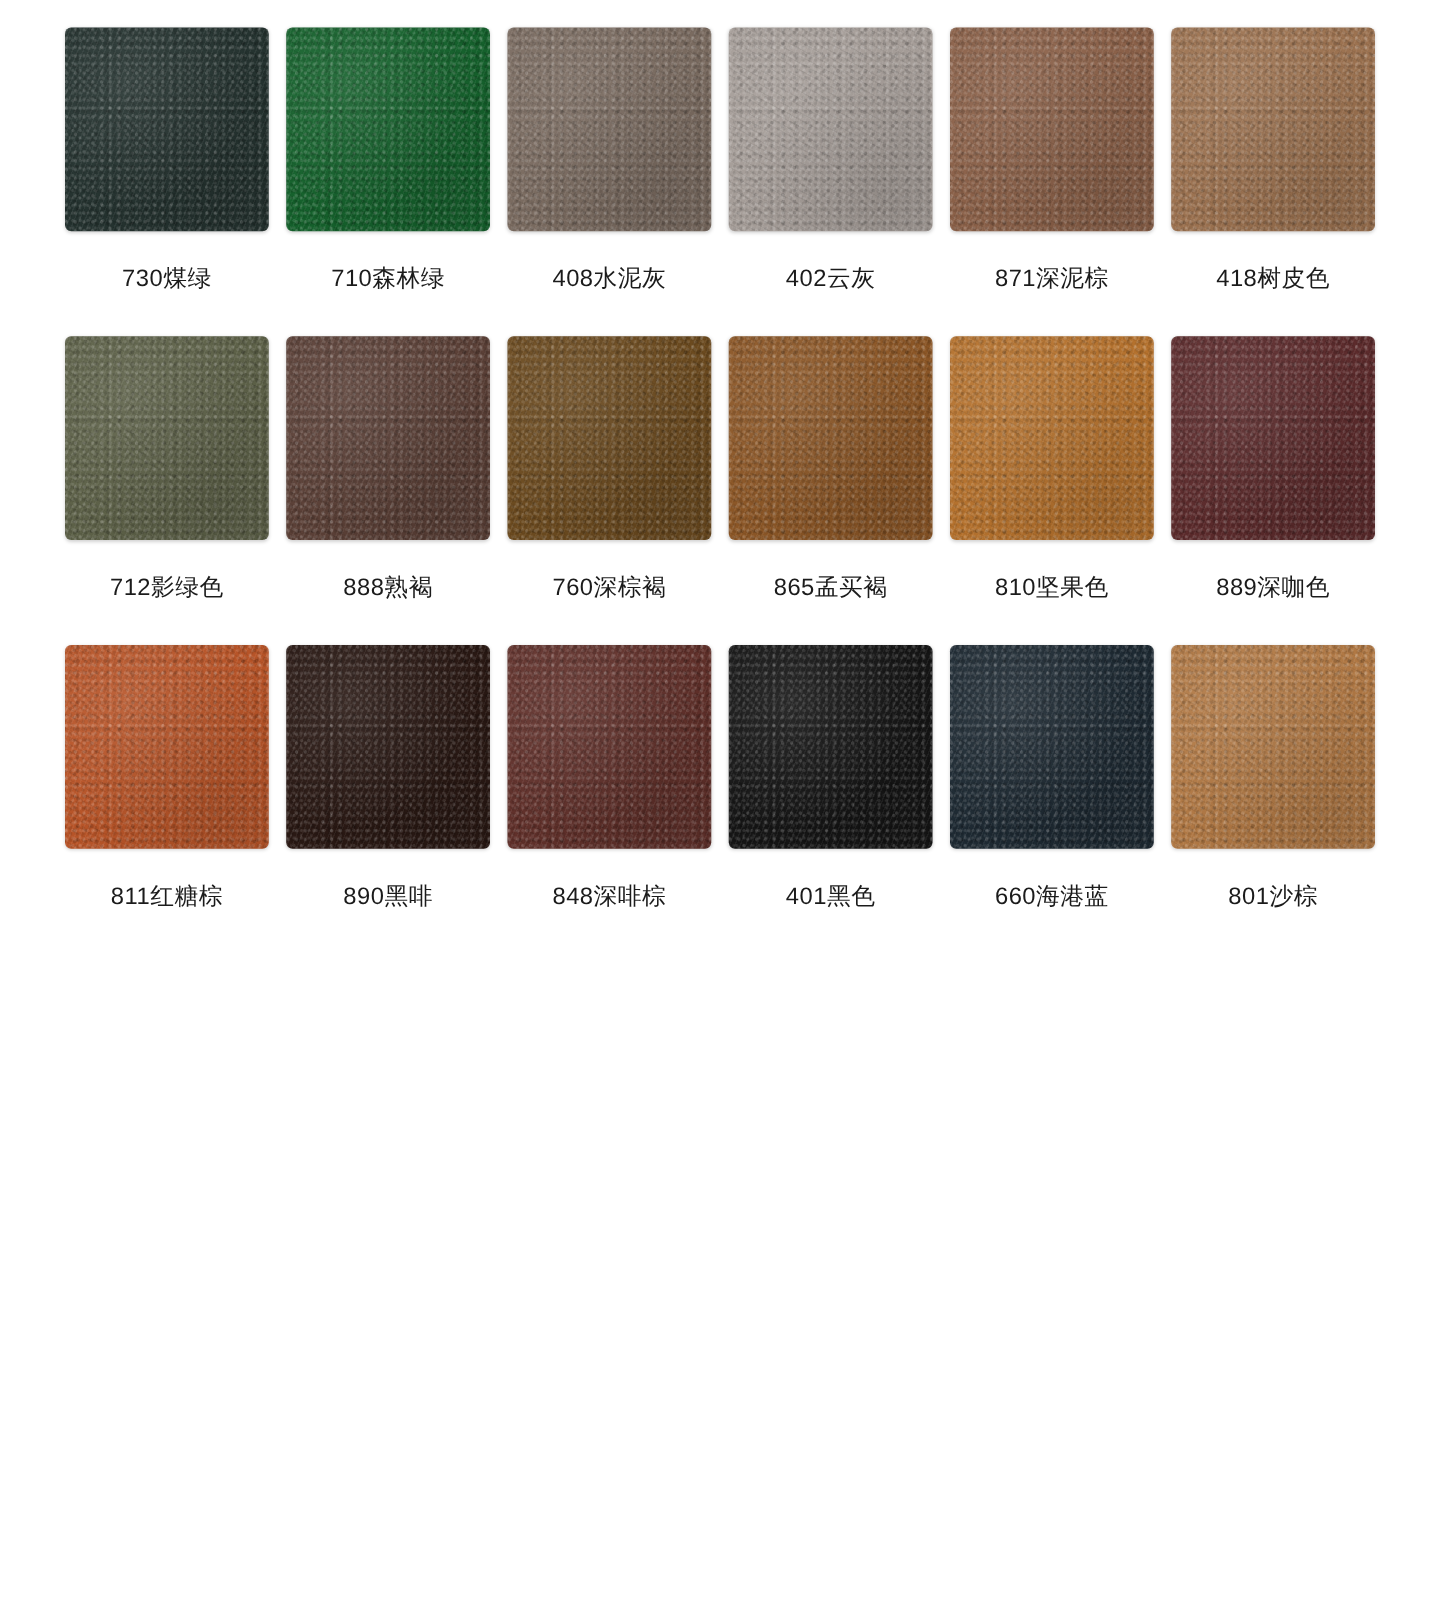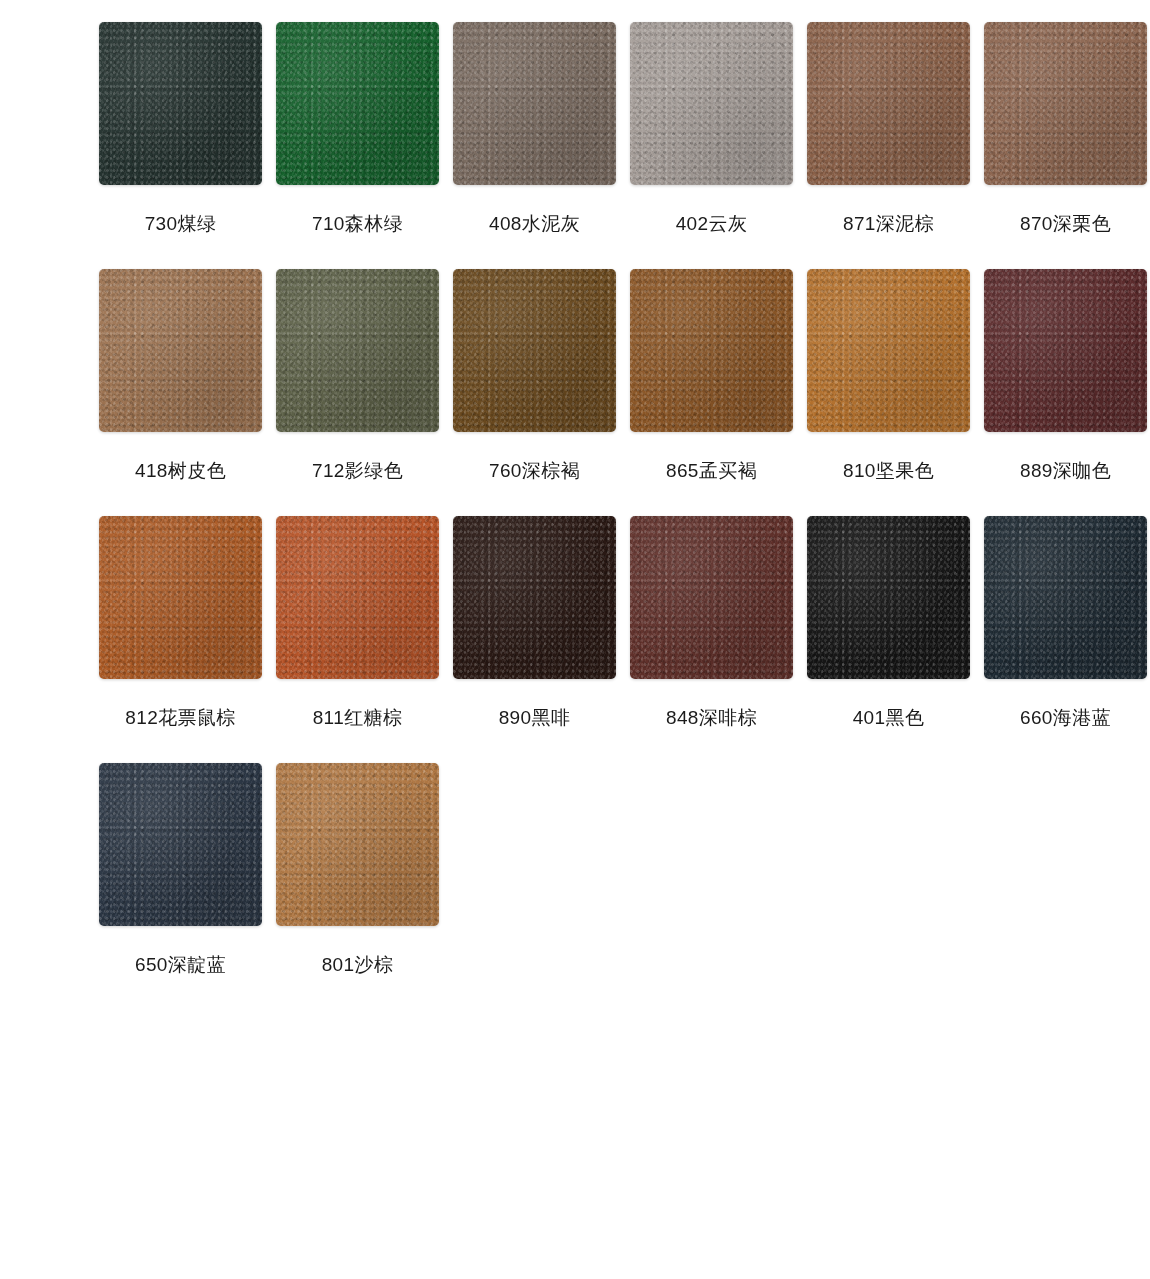--- a/index.html
+++ b/index.html
@@ -22,21 +22,20 @@
     padding: 22px 0 0 0;
     background: #ffffff;
   }
 
   .swatch-grid {
     display: grid;
     grid-template-columns: repeat(6, 177px);
     grid-auto-rows: 247px;
     justify-content: start;
     padding-left: 52px;
-    margin-left: 47px;
   }
 
   .swatch-cell {
     width: 177px;
     height: 247px;
     display: flex;
     flex-direction: column;
     align-items: flex-start;
   }
 
@@ -109,50 +108,46 @@
       </div>
       <div class="swatch-cell">
         <div class="swatch-chip" style="background-color: rgb(165, 157, 152);"></div>
         <div class="swatch-label">402云灰</div>
       </div>
       <div class="swatch-cell">
         <div class="swatch-chip" style="background-color: rgb(138, 96, 72);"></div>
         <div class="swatch-label">871深泥棕</div>
       </div>
       <div class="swatch-cell">
-        <div class="swatch-chip" style="background-color: rgb(141, 102, 80);"></div>
-        <div class="swatch-label">870深栗色</div>
-      </div>
-      <div class="swatch-cell">
         <div class="swatch-chip" style="background-color: rgb(156, 114, 80);"></div>
         <div class="swatch-label">418树皮色</div>
       </div>
       <div class="swatch-cell">
         <div class="swatch-chip" style="background-color: rgb(93, 97, 72);"></div>
         <div class="swatch-label">712影绿色</div>
+      </div>
+      <div class="swatch-cell">
+        <div class="swatch-chip" style="background-color: rgb(91, 64, 55);"></div>
+        <div class="swatch-label">888熟褐</div>
       </div>
       <div class="swatch-cell">
         <div class="swatch-chip" style="background-color: rgb(107, 74, 31);"></div>
         <div class="swatch-label">760深棕褐</div>
       </div>
       <div class="swatch-cell">
         <div class="swatch-chip" style="background-color: rgb(139, 86, 38);"></div>
         <div class="swatch-label">865孟买褐</div>
       </div>
       <div class="swatch-cell">
         <div class="swatch-chip" style="background-color: rgb(180, 113, 45);"></div>
         <div class="swatch-label">810坚果色</div>
       </div>
       <div class="swatch-cell">
         <div class="swatch-chip" style="background-color: rgb(92, 43, 44);"></div>
         <div class="swatch-label">889深咖色</div>
-      </div>
-      <div class="swatch-cell">
-        <div class="swatch-chip" style="background-color: rgb(171, 90, 37);"></div>
-        <div class="swatch-label">812花票鼠棕</div>
       </div>
       <div class="swatch-cell">
         <div class="swatch-chip" style="background-color: rgb(183, 84, 40);"></div>
         <div class="swatch-label">811红糖棕</div>
       </div>
       <div class="swatch-cell">
         <div class="swatch-chip" style="background-color: rgb(42, 25, 20);"></div>
         <div class="swatch-label">890黑啡</div>
       </div>
       <div class="swatch-cell">
@@ -161,21 +156,17 @@
       </div>
       <div class="swatch-cell">
         <div class="swatch-chip" style="background-color: rgb(22, 22, 22);"></div>
         <div class="swatch-label">401黑色</div>
       </div>
       <div class="swatch-cell">
         <div class="swatch-chip" style="background-color: rgb(30, 42, 51);"></div>
         <div class="swatch-label">660海港蓝</div>
       </div>
       <div class="swatch-cell">
-        <div class="swatch-chip" style="background-color: rgb(43, 54, 68);"></div>
-        <div class="swatch-label">650深靛蓝</div>
-      </div>
-      <div class="swatch-cell">
         <div class="swatch-chip" style="background-color: rgb(176, 120, 68);"></div>
         <div class="swatch-label">801沙棕</div>
       </div>
     </div>
 </div>
 
 </body></html>

